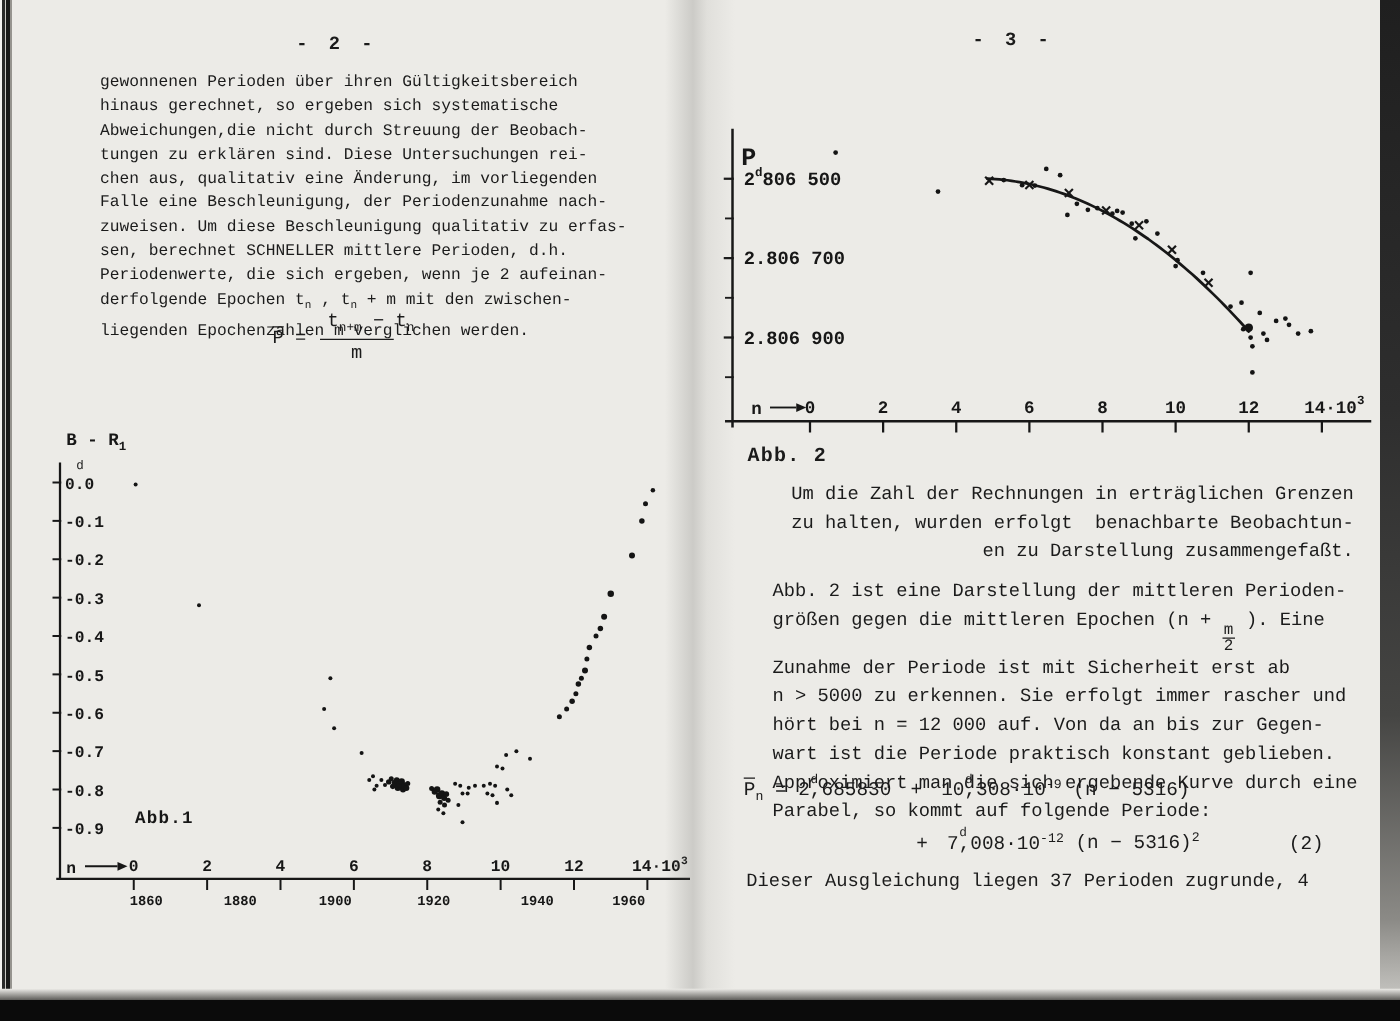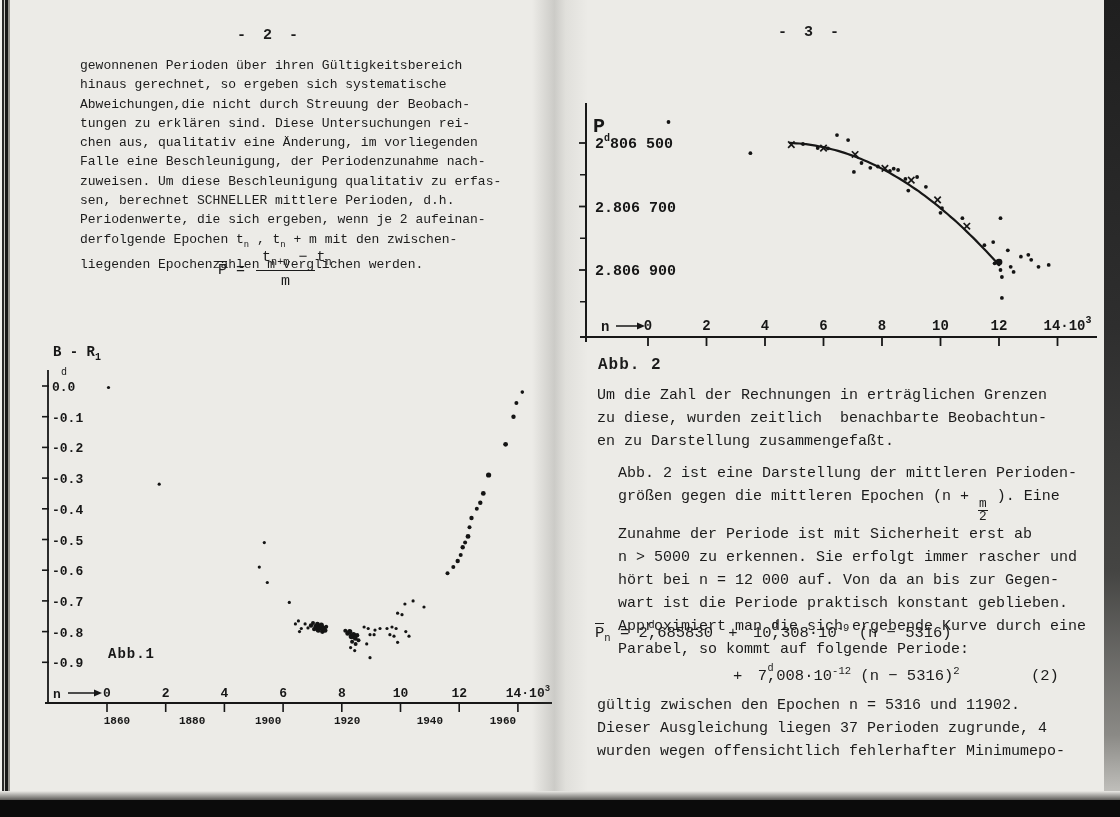--- a/index.html
+++ b/index.html
@@ -14,21 +14,21 @@
   .edge-right{position:absolute;right:0;top:0;width:16px;height:100%;
      background:linear-gradient(180deg,#1f1f1f 0%,#2e2e2e 40%,#454543 70%,#8b8a86 90%,#d8d7d3 100%);}
   .gutter{position:absolute;left:532px;top:0;width:56px;height:100%;
      background:linear-gradient(90deg,rgba(0,0,0,0) 0%,rgba(90,90,86,0.22) 40%,rgba(140,139,134,0.12) 60%,rgba(0,0,0,0) 100%);}
   
   .p-header{position:absolute;font-size:15px;font-weight:700;letter-spacing:4px;}
   .hdr2{left:237px;top:27px;}
   .hdr3{left:778px;top:24px;}
   .body-l{position:absolute;left:80px;top:56px;width:486px;font-size:13px;line-height:19.3px;white-space:pre;}
   .body-r{position:absolute;width:486px;font-size:15px;line-height:23px;white-space:pre;}
-  .para1{left:597px;top:384px;}
+  .para1{left:597px;top:384px;text-align:right;}
   .para2{left:618px;top:462px;}
   .para3{left:597px;top:694px;}
   .abb2cap{position:absolute;left:598px;top:356px;font-size:16px;font-weight:700;letter-spacing:1px;text-align:right;}
   sub{font-size:0.68em;vertical-align:-0.4em;}
   sup{font-size:0.68em;vertical-align:0.55em;}
   .sfrac{display:inline-flex;flex-direction:column;align-items:center;vertical-align:-0.55em;line-height:0.95;font-size:0.85em;}
   .sfrac span:last-child{border-top:1.2px solid #1b1b1b;padding:0 1px;}
   
   .formula1{position:absolute;left:218px;top:249px;display:flex;align-items:center;gap:11px;font-size:15px;}
   .fr{display:inline-flex;flex-direction:column;}
@@ -275,42 +275,42 @@
         <circle cx="438.6" cy="176.9" r="1.9" fill="#141414"></circle>
         <circle cx="445.9" cy="161.7" r="1.9" fill="#141414"></circle>
         <circle cx="453.3" cy="159.8" r="1.9" fill="#141414"></circle>
         <circle cx="456.2" cy="164.8" r="1.9" fill="#141414"></circle>
         <circle cx="463.5" cy="171.8" r="1.9" fill="#141414"></circle>
         <circle cx="473.7" cy="169.9" r="1.9" fill="#141414"></circle>
       </svg>
 
     <div class="abb2cap">Abb. 2</div>
 
-    <div class="body-r para1"><div>Um die Zahl der Rechnungen in erträglichen Grenzen</div><div>zu diese, wurden zeitlich  benachbarte Beobachtun-</div><div>en zu Darstellung zusammengefaßt.</div></div>
+    <div class="body-r para1"><div>Um die Zahl der Rechnungen in erträglichen Grenzen</div><div>zu halten, wurden erfolgt  benachbarte Beobachtun-</div><div>en zu Darstellung zusammengefaßt.</div></div>
 
     <div class="body-r para2"><div>Abb. 2 ist eine Darstellung der mittleren Perioden-</div><div>größen gegen die mittleren Epochen (n + <span class="sfrac"><span>m</span><span>2</span></span> ). Eine</div><div>Zunahme der Periode ist mit Sicherheit erst ab</div><div>n &gt; 5000 zu erkennen. Sie erfolgt immer rascher und</div><div>hört bei n = 12 000 auf. Von da an bis zur Gegen-</div><div>wart ist die Periode praktisch konstant geblieben.</div><div>Approximiert man die sich ergebende Kurve durch eine</div><div>Parabel, so kommt auf folgende Periode:</div></div>
 
     <div class="formula2">
       <div class="f2l1">
         <span><span class="ovl">P</span><sub>n</sub></span>
         <span>=</span>
         <span><span>2</span><span class="dsep"><span class="dd">d</span><span>,</span></span><span>685830</span></span>
         <span class="op">+</span>
         <span><span>10</span><span class="dsep"><span class="dd">d</span><span>,</span></span><span>308</span><span>·10</span><sup>-9</sup></span>
         <span>(n − 5316)</span>
       </div>
       <div class="f2l2">
         <span class="op">+</span>
         <span><span>7</span><span class="dsep"><span class="dd">d</span><span>,</span></span><span>008</span><span>·10</span><sup>-12</sup></span>
         <span>(n − 5316)</span><sup>2</sup>
         <span class="eqno">(2)</span>
       </div>
     </div>
 
-    <div class="body-r para3"><div>gültig zwischen den Epochen n = 5316 und 11902.</div><div>Dieser Ausgleichung liegen 37 Perioden zugrunde, 4</div><div>wurden wegen offensichtlich fehlerhafter Minimumepo-</div></div>
+    <div class="body-r para3"><div>Dieser Ausgleichung liegen 37 Perioden zugrunde, 4</div></div>
   </div>
 
   <div class="gutter"></div>
   <div class="edge-left"></div>
   <div class="edge-right"></div>
   <div class="edge-bottom-grad"></div>
   <div class="edge-bottom"></div>
 </div>
 
 </body></html>

